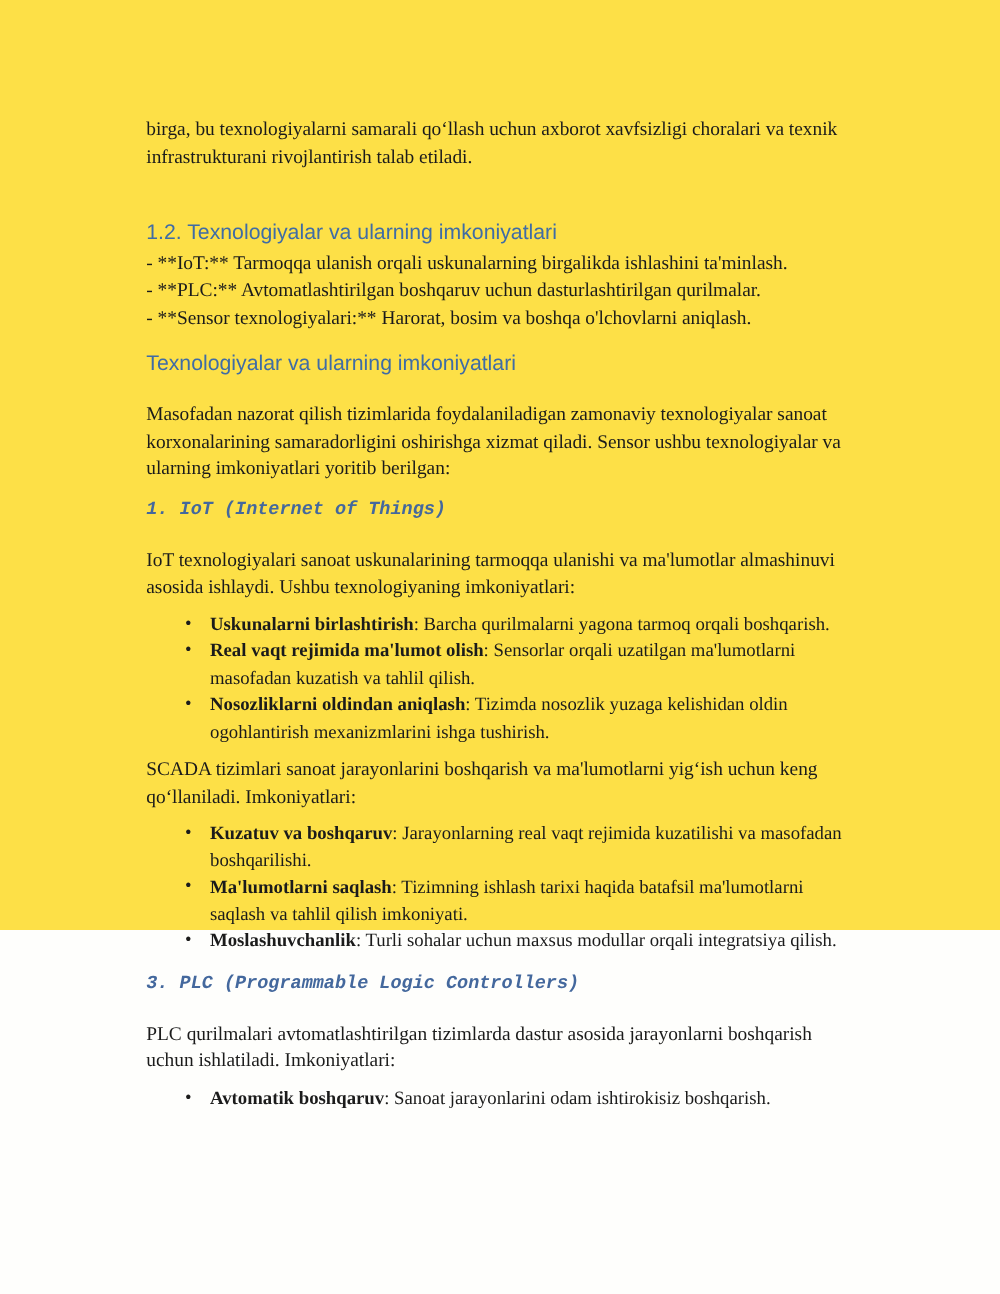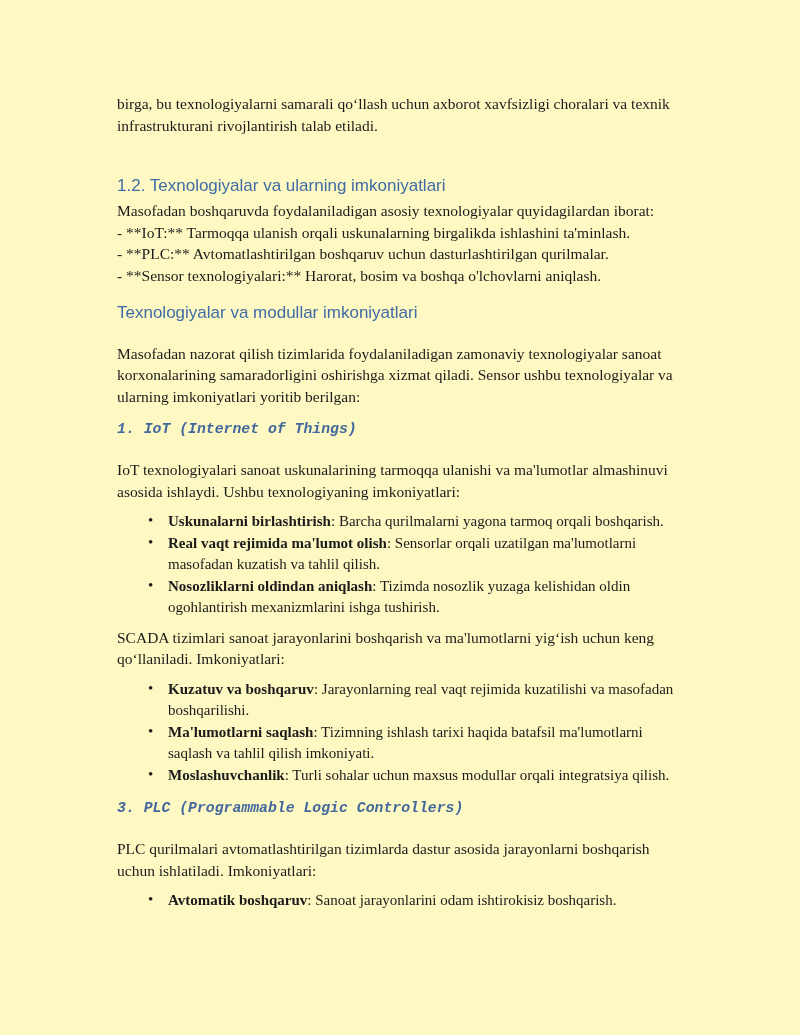--- a/index.html
+++ b/index.html
@@ -7,22 +7,22 @@
   body {
     width: 800px;
     height: 1035px;
     background: #fefefc;
     font-family: "Liberation Serif", serif;
     color: #1b1b1b;
     overflow: hidden;
   }
   .page {
     width: 800px;
-    height: 1035px;
-    background: #fef9c3;
+    height: 744px;
+    background: #fde047;
     padding: 93px 116px 40px 117px;
   }
   .body-text {
     font-size: 15.5px;
     line-height: 21.5px;
     margin: 0;
     text-align: left;
   }
   .intro { margin-bottom: 0; }
   .h-blue {
@@ -69,29 +69,28 @@
 </style>
 </head>
 <body>
 
 <div class="page">
 
   <p class="body-text intro">birga, bu texnologiyalarni samarali qo‘llash uchun axborot xavfsizligi choralari va texnik infrastrukturani rivojlantirish talab etiladi.</p>
 
   <h2 class="h-blue">1.2. Texnologiyalar va ularning imkoniyatlari</h2>
 
-  <p class="body-text">Masofadan boshqaruvda foydalaniladigan asosiy texnologiyalar quyidagilardan iborat:</p>
 
   <div class="dash-list">
     <div class="dash-line">- **IoT:** Tarmoqqa ulanish orqali uskunalarning birgalikda ishlashini ta'minlash.</div>
     <div class="dash-line">- **PLC:** Avtomatlashtirilgan boshqaruv uchun dasturlashtirilgan qurilmalar.</div>
     <div class="dash-line">- **Sensor texnologiyalari:** Harorat, bosim va boshqa o'lchovlarni aniqlash.</div>
   </div>
 
-  <h3 class="h-blue tech">Texnologiyalar va modullar imkoniyatlari</h3>
+  <h3 class="h-blue tech">Texnologiyalar va ularning imkoniyatlari</h3>
 
   <p class="body-text para-gap">Masofadan nazorat qilish tizimlarida foydalaniladigan zamonaviy texnologiyalar sanoat korxonalarining samaradorligini oshirishga xizmat qiladi. Sensor ushbu texnologiyalar va ularning imkoniyatlari yoritib berilgan:</p>
 
   <h4 class="h-sub">1. IoT (Internet of Things)</h4>
 
   <p class="body-text para-gap">IoT texnologiyalari sanoat uskunalarining tarmoqqa ulanishi va ma'lumotlar almashinuvi asosida ishlaydi. Ushbu texnologiyaning imkoniyatlari:</p>
 
   <ul class="bullets">
     <li>
       <span class="marker">•</span><span class="term">Uskunalarni birlashtirish</span><span>: Barcha qurilmalarni yagona tarmoq orqali boshqarish.</span>

